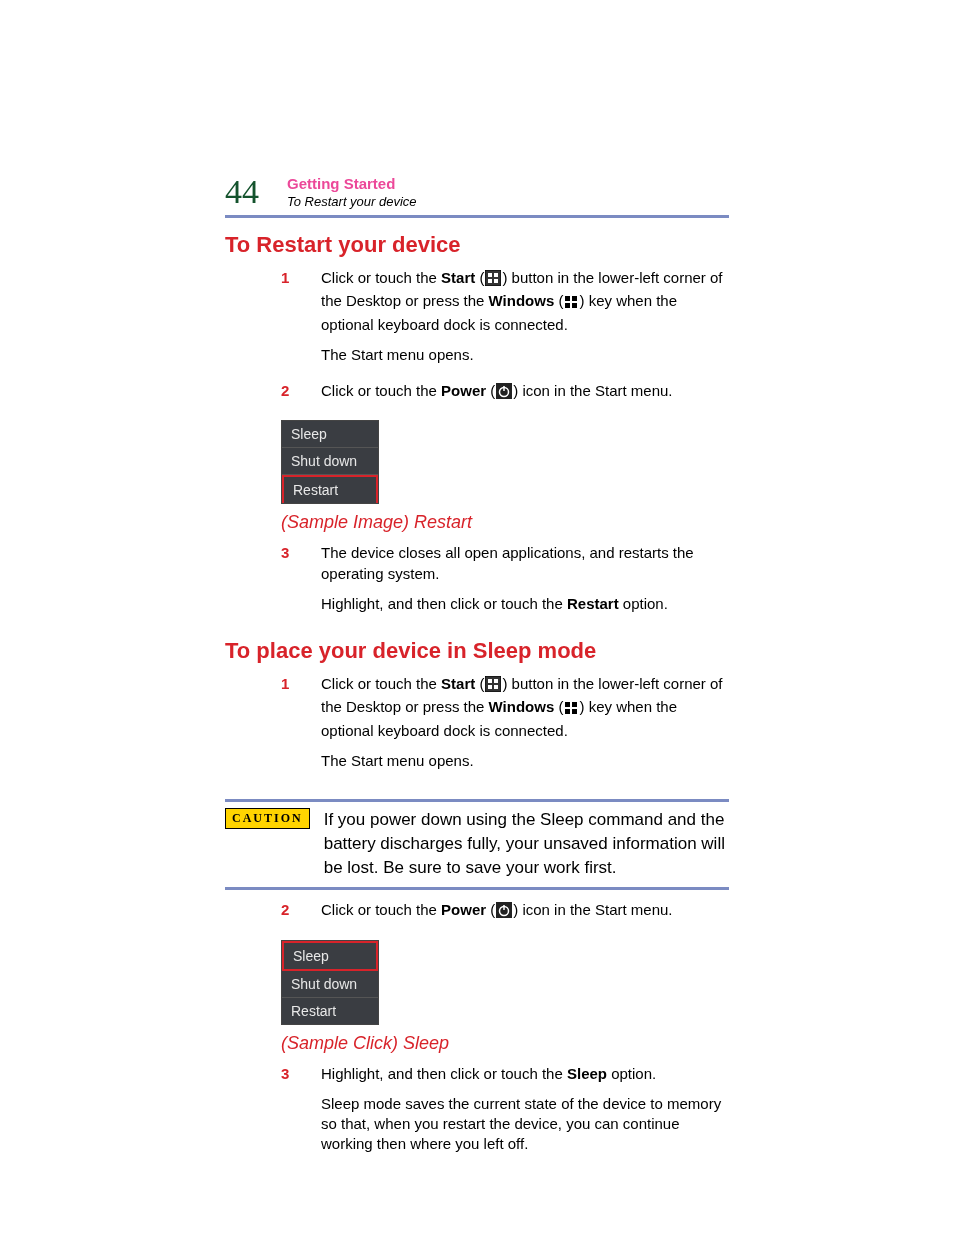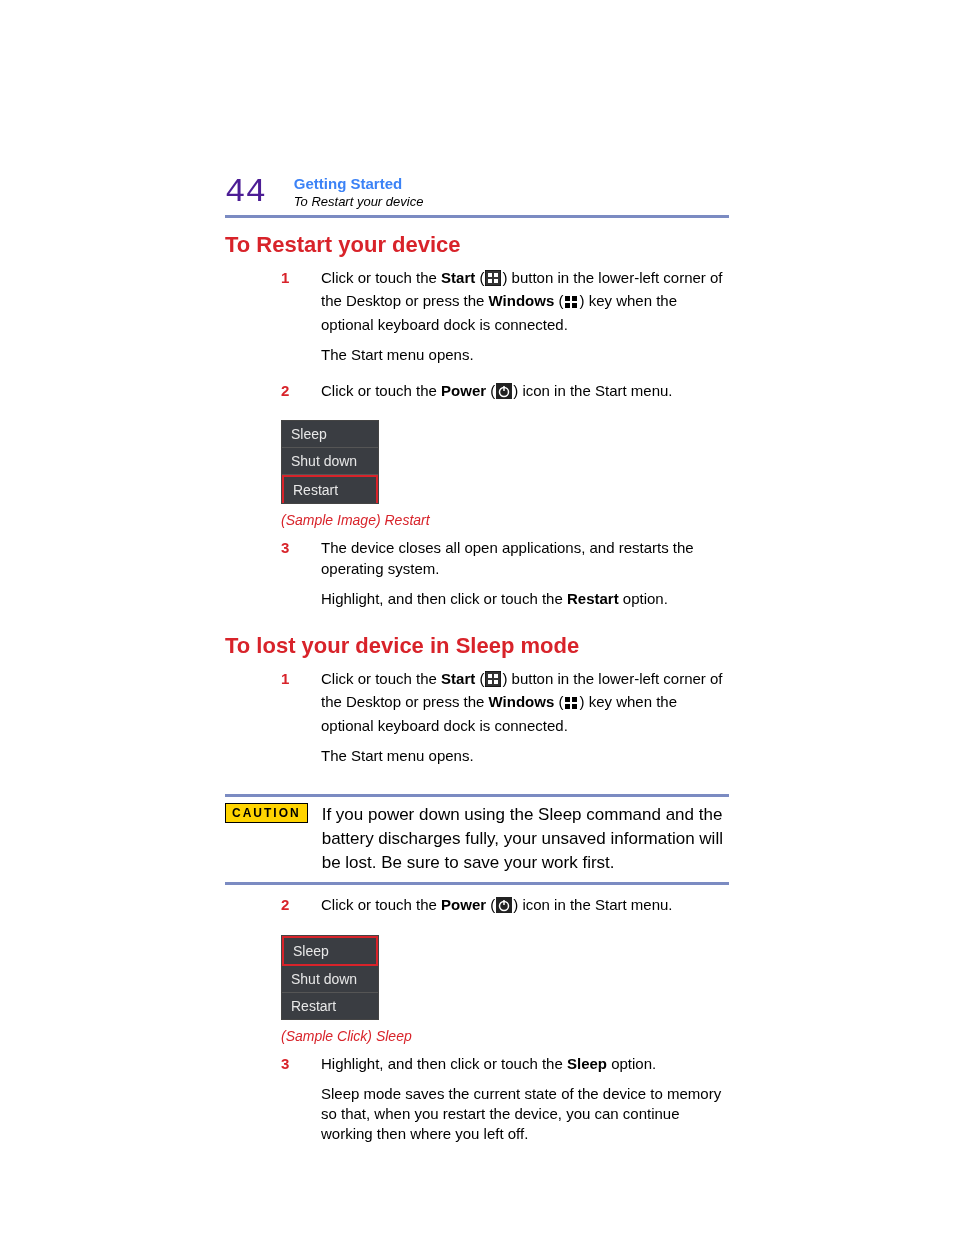--- a/index.html
+++ b/index.html
@@ -15,32 +15,32 @@
     box-sizing: border-box;
     width: 954px;
   }
   .running-head {
     display: flex;
     align-items: flex-start;
     margin-bottom: 6px;
   }
   .page-num {
     font-size: 34px;
-    color: #4c1d95;
+    color: #14532d;
     font-weight: 400;
-    font-family: Liberation Mono, monospace;
+    font-family: Liberation Serif, serif;
     margin-right: 28px;
     line-height: 1;
   }
   .head-titles {
     display: flex;
     flex-direction: column;
   }
   .chapter-title {
-    color: #3b82f6;
+    color: #ec4899;
     font-weight: bold;
     font-size: 15px;
   }
   .section-bc {
     font-style: italic;
     font-size: 13px;
     color: #000;
     margin-top: 2px;
   }
   .hr-main {
@@ -75,21 +75,21 @@
   }
   .b { font-weight: bold; }
   .inline-icon {
     display: inline-block;
     vertical-align: -3px;
     margin: 0 1px;
   }
   .sample-caption {
     color: #d8232a;
     font-style: italic;
-    font-size: 14px;
+    font-size: 18px;
     margin: 6px 0 10px 56px;
   }
   .pm {
     margin: 6px 0 8px 56px;
     border: 1px solid #444;
     background: #3a3d42;
     width: 96px;
     color: #e8e8e8;
     font-size: 14px;
   }
@@ -117,21 +117,21 @@
   .caution-label {
     background: #ffd400;
     color: #000;
     border: 1px solid #000;
     font-weight: bold;
     font-size: 12px;
     letter-spacing: 2px;
     padding: 2px 6px;
     margin-right: 14px;
     white-space: nowrap;
-    font-family: Liberation Sans, sans-serif;
+    font-family: Liberation Serif, serif;
   }
   .caution-text {
     font-size: 17px;
     line-height: 1.4;
     flex: 1;
   }
 </style>
 </head>
 <body>
 
@@ -192,21 +192,21 @@
   <div class="step">
     <div class="step-num">3</div>
     <div class="step-body">
       <p>The device closes all open applications, and restarts the operating system.</p>
       <p>
         <span>Highlight, and then click or touch the </span><span class="b">Restart</span><span> option.</span>
       </p>
     </div>
   </div>
 
-  <div class="h2">To lost your device in Sleep mode</div>
+  <div class="h2">To place your device in Sleep mode</div>
 
   <div class="step">
     <div class="step-num">1</div>
     <div class="step-body">
       <p>
         <span>Click or touch the </span><span class="b">Start</span><span> (</span><span class="inline-icon"><svg width="16" height="16">
               <rect x="0" y="0" width="16" height="16" fill="#333" stroke="#000"></rect>
               <rect x="3" y="3" width="4" height="4" fill="#fff"></rect>
               <rect x="9" y="3" width="4" height="4" fill="#fff"></rect>
               <rect x="3" y="9" width="4" height="4" fill="#fff"></rect>

